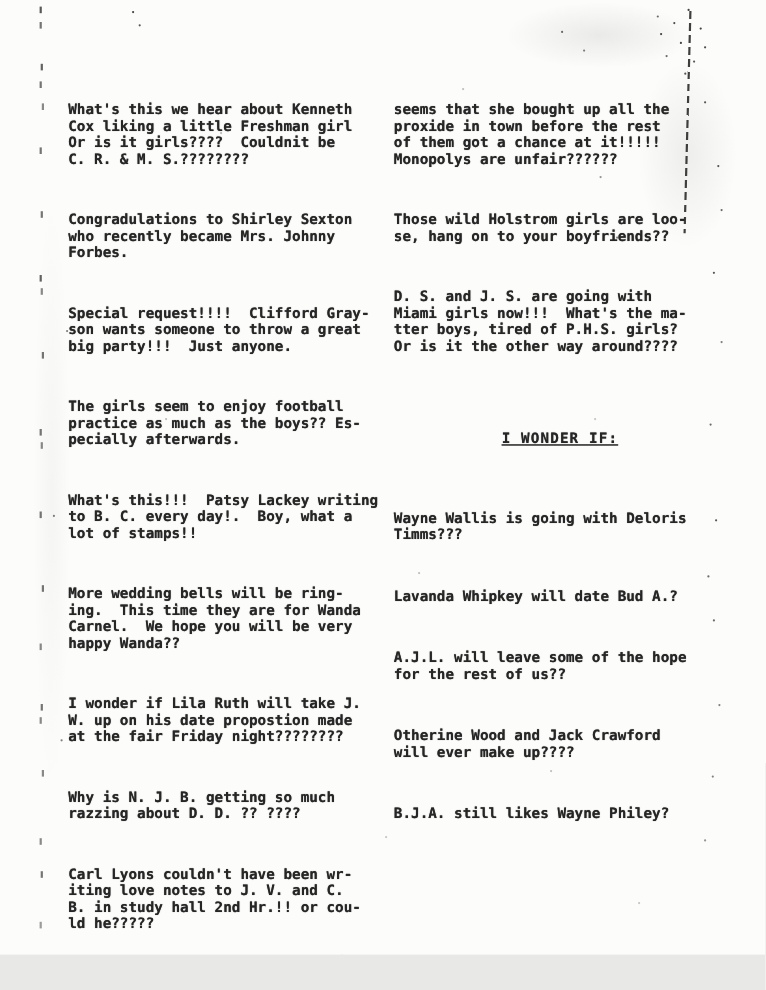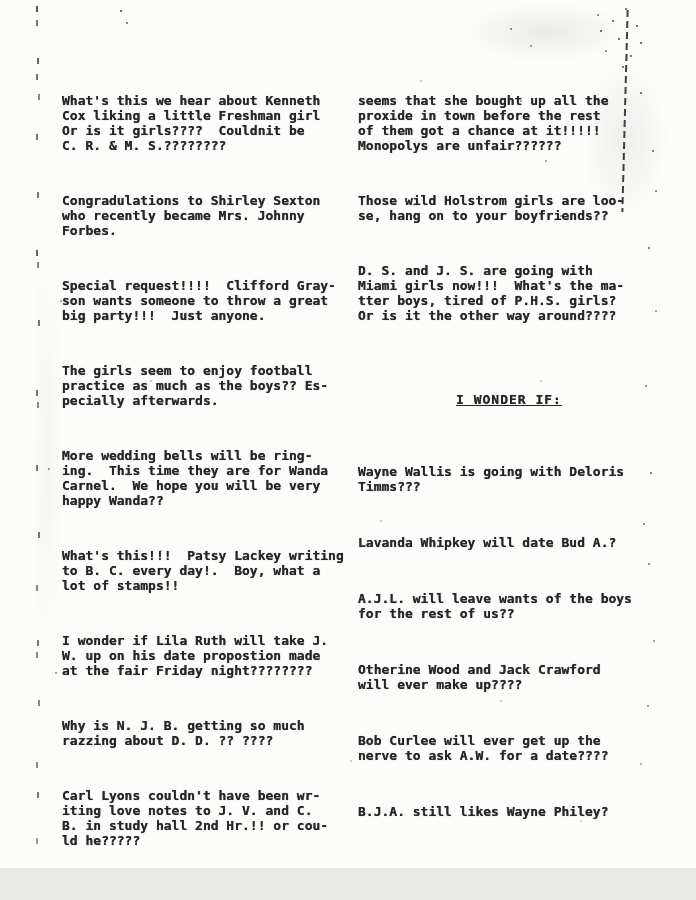--- a/index.html
+++ b/index.html
@@ -124,27 +124,27 @@
 C. R. &amp; M. S.????????</p>
     <p class="para">Congradulations to Shirley Sexton
 who recently became Mrs. Johnny
 Forbes.</p>
     <p class="para">Special request!!!!  Clifford Gray-
 son wants someone to throw a great
 big party!!!  Just anyone.</p>
     <p class="para">The girls seem to enjoy football
 practice as much as the boys?? Es-
 pecially afterwards.</p>
+    <p class="para">What's this!!!  Patsy Lackey writing
+to B. C. every day!.  Boy, what a
+lot of stamps!!</p>
     <p class="para">More wedding bells will be ring-
 ing.  This time they are for Wanda
 Carnel.  We hope you will be very
 happy Wanda??</p>
-    <p class="para">What's this!!!  Patsy Lackey writing
-to B. C. every day!.  Boy, what a
-lot of stamps!!</p>
     <p class="para">I wonder if Lila Ruth will take J.
 W. up on his date propostion made
 at the fair Friday night????????</p>
     <p class="para">Why is N. J. B. getting so much
 razzing about D. D. ?? ????</p>
     <p class="para">Carl Lyons couldn't have been wr-
 iting love notes to J. V. and C.
 B. in study hall 2nd Hr.!! or cou-
 ld he?????</p>
     <p class="para">Bill S. wasn't having girl trouble
@@ -166,26 +166,24 @@
     <p class="para">D. S. and J. S. are going with
 Miami girls now!!!  What's the ma-
 tter boys, tired of P.H.S. girls?
 Or is it the other way around????</p>
 
     <p class="section-header">I WONDER IF:</p>
 
     <p class="wonder-item">Wayne Wallis is going with Deloris
 Timms???</p>
     <p class="wonder-item">Lavanda Whipkey will date Bud A.?</p>
-    <p class="wonder-item">A.J.L. will leave wants of the boys
+    <p class="wonder-item">A.J.L. will leave some of the hope
 for the rest of us??</p>
     <p class="wonder-item">Otherine Wood and Jack Crawford
 will ever make up????</p>
-    <p class="wonder-item">Bob Curlee will ever get up the
-nerve to ask A.W. for a date????</p>
     <p class="wonder-item">B.J.A. still likes Wayne Philey?</p>
     
     
     
     
     
     
     
     
   </div>

